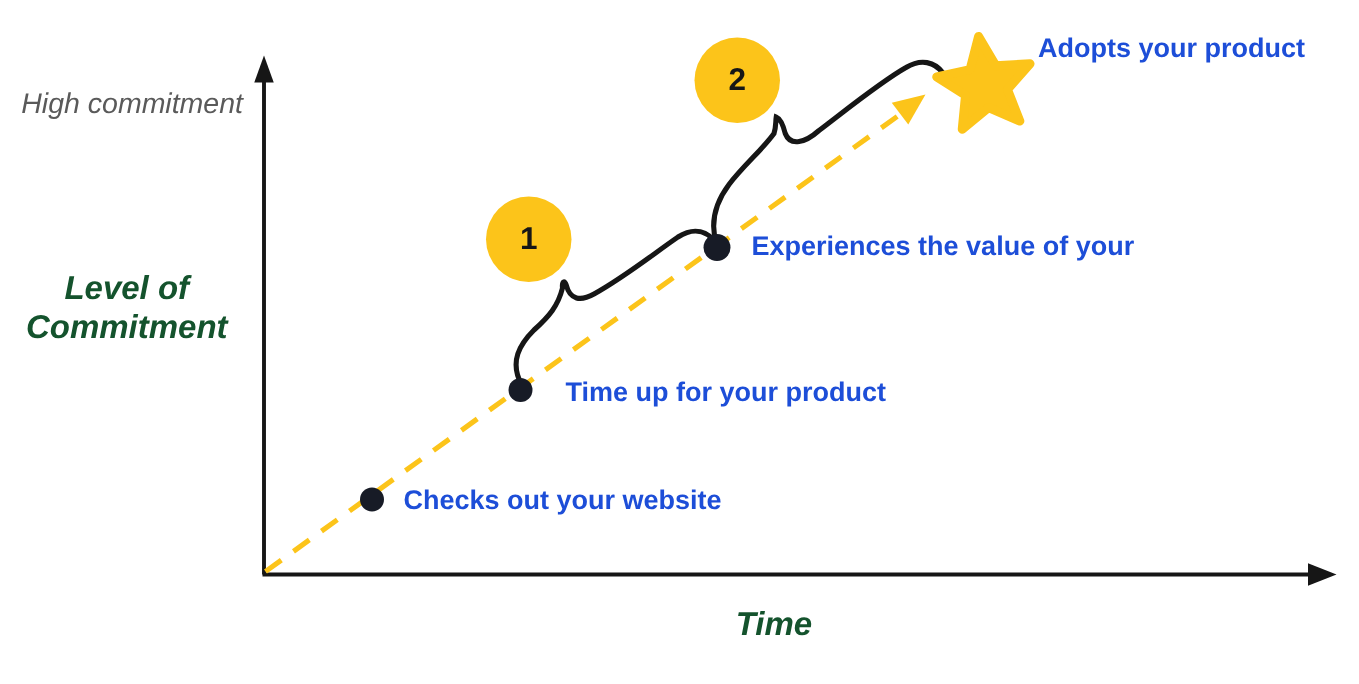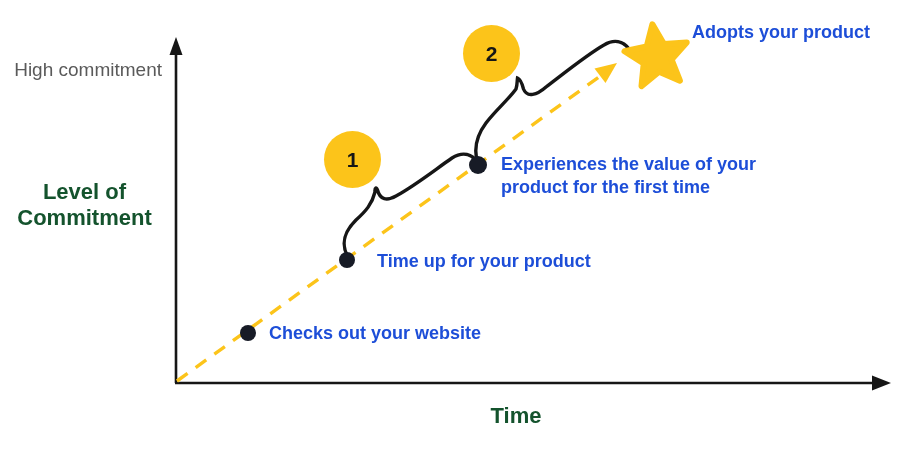--- a/index.html
+++ b/index.html
@@ -1,21 +1,21 @@
 <!DOCTYPE html>
 <html><head>
 <meta charset="utf-8">
 <style>
   html,body{margin:0;padding:0;background:#ffffff;}
   .stage{
     position:relative;width:906px;height:456px;background:#ffffff;overflow:hidden;
     font-family:"Liberation Sans","DejaVu Sans",sans-serif;
   }
   .stage svg{position:absolute;left:0;top:0;}
-  .lbl{position:absolute;white-space:nowrap;}
+  .lbl{position:absolute;white-space:nowrap;font-style:italic;}
   .axis-gray{color:#5A5A5A;font-size:19px;font-weight:400;width:162px;left:0;text-align:right;}
   .axis-title{color:#14532d;font-size:22px;font-weight:700;text-align:center;}
   .y-title{left:4px;top:179px;width:161px;line-height:26px;white-space:normal;}
   .x-title{left:466px;top:403px;width:100px;}
   .mlabel{position:absolute;color:#1d4ed8;font-size:18px;font-weight:700;line-height:23px;}
   .badge{
     position:absolute;width:57px;height:57px;border-radius:50%;background:#FCC41A;
     display:flex;align-items:center;justify-content:center;
     color:#161616;font-size:21px;font-weight:700;
   }
@@ -63,19 +63,18 @@
   <div class="lbl axis-title x-title">Time</div>
 
   <div class="mlabel" style="left:269px;top:322px;">
     <div>Checks out your website</div>
   </div>
   <div class="mlabel" style="left:377px;top:250px;">
     <div>Time up for your product</div>
   </div>
   <div class="mlabel" style="left:501px;top:153px;">
     <div>Experiences the value of your</div>
-    <div>product for the first time</div>
   </div>
   <div class="mlabel" style="left:692px;top:21px;">
     <div>Adopts your product</div>
   </div>
 
 </div>
 
 </body></html>

